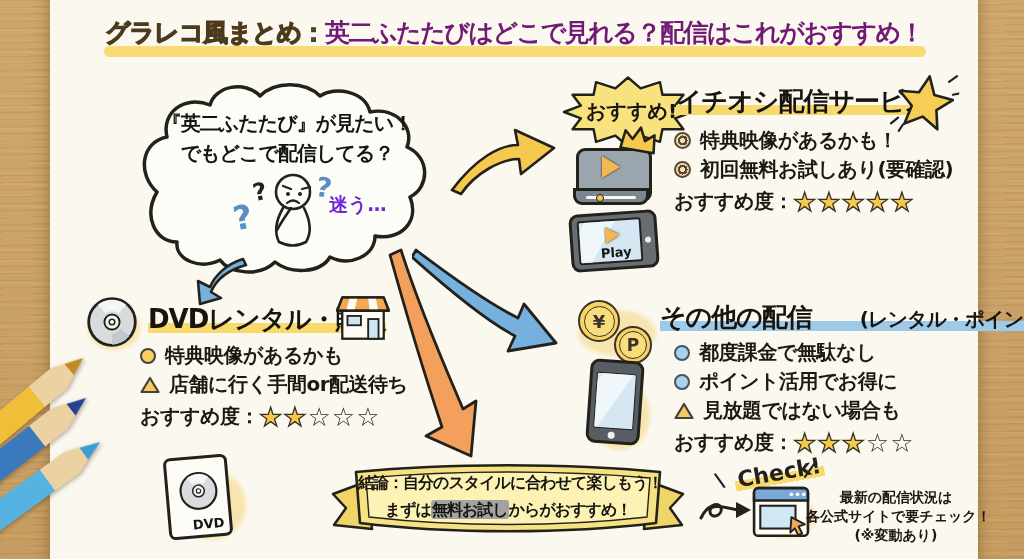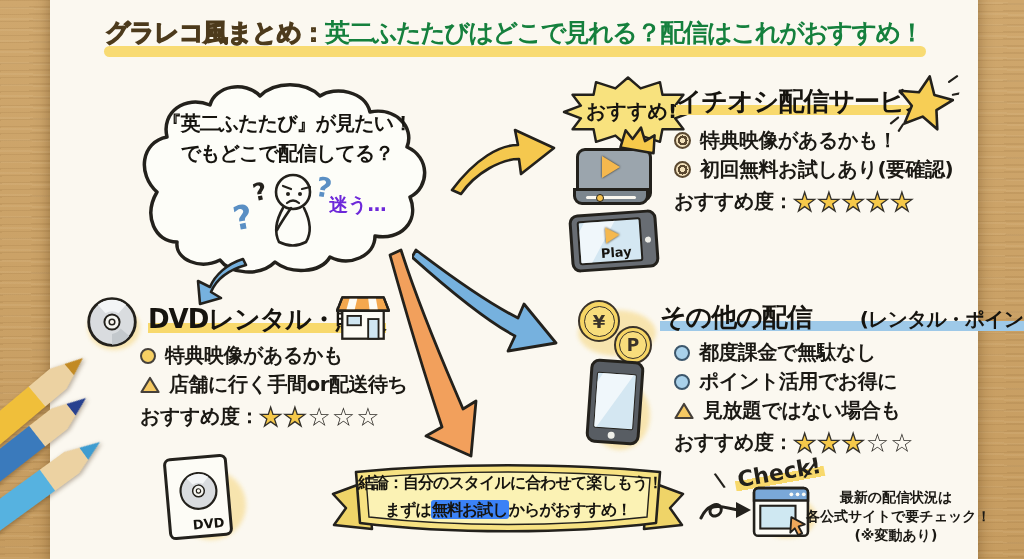--- a/index.html
+++ b/index.html
@@ -23,21 +23,21 @@
     background:#fbf8f0;
     box-shadow:0 0 14px rgba(70,45,10,.40);
   }
   
   .title-wrap { left:84px; top:16px; width:860px; height:44px; text-align:center; white-space:nowrap; }
   .title-hl { left:104px; top:46px; width:822px; height:11px; background:#f8d96c; border-radius:6px; opacity:.95; }
   .title-prefix {
     font-size:25px; font-weight:bold; color:#e7c57c;
     -webkit-text-stroke:1.2px #4c3a1c; letter-spacing:-1px;
   }
-  .title-main { font-size:25px; font-weight:bold; color:#15803d; letter-spacing:-1.5px; }
+  .title-main { font-size:25px; font-weight:bold; color:#701a75; letter-spacing:-1.5px; }
   
   .cloud { left:133px; top:80px; width:308px; height:196px; }
   .cloud-text { left:0; top:28px; width:100%; text-align:center; font-size:20px; font-weight:bold; color:#16140f; line-height:30px; letter-spacing:-1px;}
   .qmark { font-weight:bold; color:#23211c; }
   .q-blue { color:#5a8fc4; }
   .mayou { left:196px; top:112px; font-size:19px; font-weight:bold; color:#6d28d9; }
   
   .hl-yellow { background:linear-gradient(transparent 64%, #f8d96c 64%, #f8d96c 96%, transparent 96%); }
   .hl-blue   { background:linear-gradient(transparent 64%, #9ec9e8 64%, #9ec9e8 96%, transparent 96%); }
   .sec-heading { font-size:26px; font-weight:bold; color:#16140f; white-space:nowrap; letter-spacing:-1px; }
@@ -53,21 +53,21 @@
   .mk-circle-y { width:16px; height:16px; border-radius:50%; background:#f6cf63; border:2.5px solid #45403a; }
   .mk-circle-b { width:16px; height:16px; border-radius:50%; background:#a9d1ea; border:2.5px solid #3c566b; }
   
   .rating-row { display:flex; align-items:center; white-space:nowrap; }
   .rating-label { font-size:20px; font-weight:bold; color:#1b1914; letter-spacing:-0.5px; }
   .star { font-size:26px; line-height:1; margin-right:1px; }
   .star.filled { color:#f6c94a; -webkit-text-stroke:1.3px #33302a; }
   .star.empty  { color:#2e2b26; }
   
   .ribbon-text { left:30px; top:9px; width:300px; text-align:center; font-size:16px; font-weight:bold; color:#16140f; line-height:27px; letter-spacing:-1px; white-space:nowrap;}
-  .hl-orange { background:#3b82f6; border-radius:3px; padding:0 1px; }
+  .hl-orange { background:#a3a3a3; border-radius:3px; padding:0 1px; }
   
   .check-label { font-size:22px; font-weight:bold; color:#23211c; transform:rotate(-10deg);
     background:linear-gradient(transparent 55%, #f8d96c 55%, #f8d96c 95%, transparent 95%); padding:0 3px; }
   .check-slash { font-size:20px; font-weight:bold; color:#23211c; }
   .check-text { width:180px; text-align:center; font-size:14px; font-weight:bold; color:#1b1914; line-height:19px; white-space:nowrap;}
   
   .glow { background:#f6da8c; opacity:.65; border-radius:50%; filter:blur(2px); }
   .player-body { width:76px; height:54px; background:#9ba5ad; border:3px solid #23211c; border-radius:9px; }
   .player-bar { position:absolute; left:-3px; bottom:-3px; width:76px; height:17px; background:#7c868e;
     border:3px solid #23211c; border-radius:0 0 9px 9px; }

